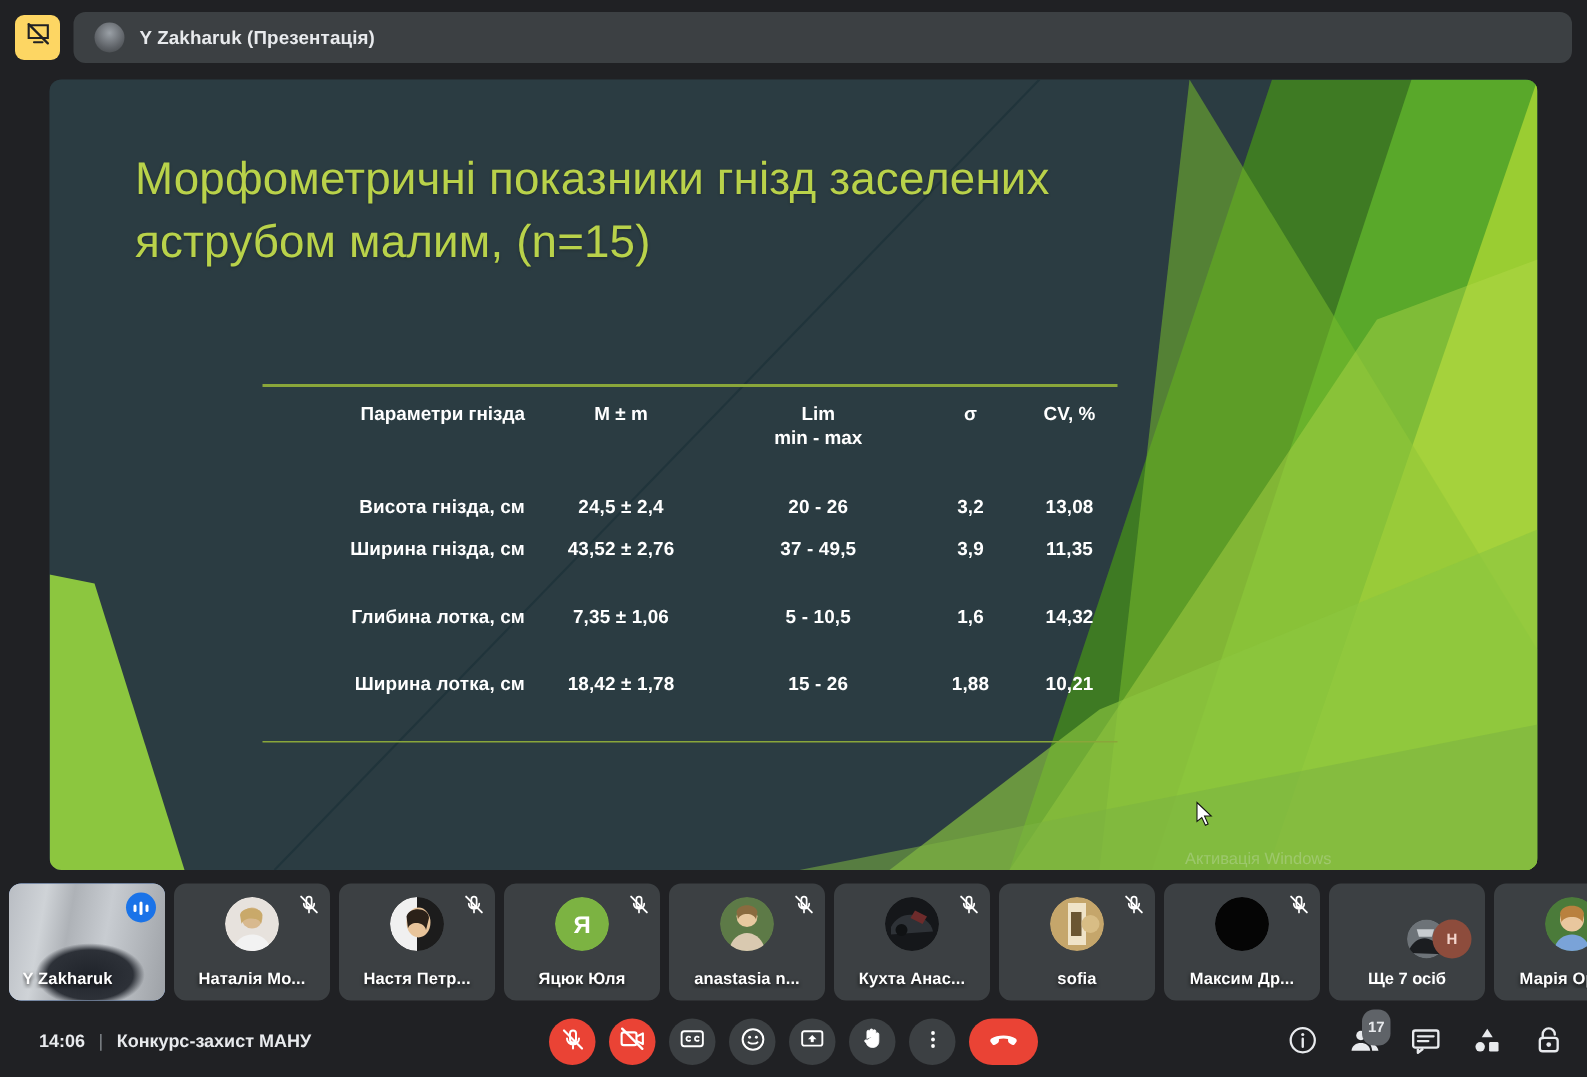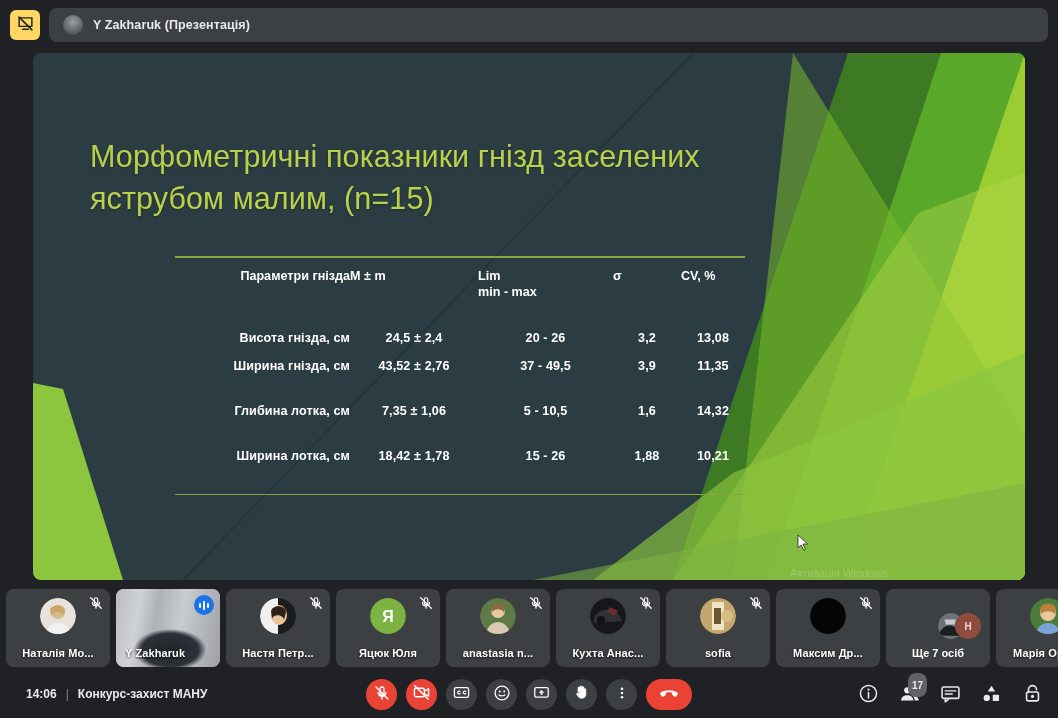--- a/index.html
+++ b/index.html
@@ -57,40 +57,39 @@
 
   .slide-title {
     position: absolute; left: 57px; top: 45px;
     width: 660px;
     color: #b9d24a;
     font-size: 30.5px;
     line-height: 1.38;
     font-weight: 400;
     letter-spacing: .1px;
     text-shadow: 0 1px 2px rgba(0,0,0,.25);
-    margin-top: 37px;
   }
 
   
   .tbl-wrap {
     position: absolute; left: 142px; top: 203px;
     width: 570px;
   }
   .rule { height: 1.5px; background: #8aa63a; width: 100%; }
   .rule.bottom { margin-top: 24px; }
   table.nest {
     width: 100%;
     border-collapse: collapse;
     color: #ffffff;
     font-size: 12.6px;
   }
   table.nest th {
     font-weight: 600;
     padding: 10px 0 6px 0;
-    text-align: left;
+    text-align: center;
     vertical-align: top;
     line-height: 1.28;
     white-space: pre-line;
   }
   table.nest td {
     padding: 7px 0;
     text-align: center;
     font-weight: 600;
     letter-spacing: .1px;
   }
@@ -331,51 +330,51 @@
 
   <div class="cursor">
     <svg width="12" height="17" viewBox="0 0 12 17">
       <path d="M1 1l9.5 9H6l2.4 5.4-1.8.8L4.2 11 1 13.6z" fill="#ffffff" stroke="#111" stroke-width=".7"></path>
     </svg>
   </div>
 </div>
 
 <div class="filmstrip">
 
-  <div class="tile">
-    <div class="avatar">
-      <svg width="36" height="36" viewBox="0 0 36 36">
-        <circle cx="18" cy="18" r="18" fill="#e7e2dd"></circle>
-        <circle cx="18" cy="14" r="7" fill="#d8b98f"></circle>
-        <path d="M5 36c2-8 8-11 13-11s11 3 13 11z" fill="#f2f2f2"></path>
-        <path d="M10 12c1-6 14-6 15 0l-1 6c-1-5-12-5-13 0z" fill="#c9a96a"></path>
-      </svg>
-    </div>
-    <span class="mic-off">
-      <svg width="14" height="14" viewBox="0 0 24 24">
-          <path d="M12 3a3 3 0 0 1 3 3v6a3 3 0 0 1-6 0V6a3 3 0 0 1 3-3zM6 11a6 6 0 0 0 12 0M12 17v4" fill="none" stroke="#fff" stroke-width="2" stroke-linecap="round"></path>
-          <path d="M3 3l18 18" stroke="#fff" stroke-width="2.2" stroke-linecap="round"></path>
-        </svg>
-    </span>
-    <div class="name center">Наталія Мо...</div>
-  </div>
-
   <div class="tile active">
     <div class="video"></div>
     <div class="speaking-badge">
         <i></i>
         <i></i>
         <i></i>
       </div>
     <div class="name">Y Zakharuk</div>
   </div>
 
   <div class="tile">
     <div class="avatar">
       <svg width="36" height="36" viewBox="0 0 36 36">
+        <circle cx="18" cy="18" r="18" fill="#e7e2dd"></circle>
+        <circle cx="18" cy="14" r="7" fill="#d8b98f"></circle>
+        <path d="M5 36c2-8 8-11 13-11s11 3 13 11z" fill="#f2f2f2"></path>
+        <path d="M10 12c1-6 14-6 15 0l-1 6c-1-5-12-5-13 0z" fill="#c9a96a"></path>
+      </svg>
+    </div>
+    <span class="mic-off">
+      <svg width="14" height="14" viewBox="0 0 24 24">
+          <path d="M12 3a3 3 0 0 1 3 3v6a3 3 0 0 1-6 0V6a3 3 0 0 1 3-3zM6 11a6 6 0 0 0 12 0M12 17v4" fill="none" stroke="#fff" stroke-width="2" stroke-linecap="round"></path>
+          <path d="M3 3l18 18" stroke="#fff" stroke-width="2.2" stroke-linecap="round"></path>
+        </svg>
+    </span>
+    <div class="name center">Наталія Мо...</div>
+  </div>
+
+  <div class="tile">
+    <div class="avatar">
+      <svg width="36" height="36" viewBox="0 0 36 36">
         <circle cx="18" cy="18" r="18" fill="#1c1c1c"></circle>
         <path d="M0 18a18 18 0 0 1 18-18v36A18 18 0 0 1 0 18z" fill="#f0f0f0"></path>
         <ellipse cx="19" cy="17" rx="8" ry="10" fill="#e8c49a"></ellipse>
         <path d="M11 13c2-7 15-6 15 1l-2 8c-1-6-11-6-12-1z" fill="#2b2118"></path>
       </svg>
     </div>
     <span class="mic-off">
       <svg width="14" height="14" viewBox="0 0 24 24">
           <path d="M12 3a3 3 0 0 1 3 3v6a3 3 0 0 1-6 0V6a3 3 0 0 1 3-3zM6 11a6 6 0 0 0 12 0M12 17v4" fill="none" stroke="#fff" stroke-width="2" stroke-linecap="round"></path>
           <path d="M3 3l18 18" stroke="#fff" stroke-width="2.2" stroke-linecap="round"></path>

